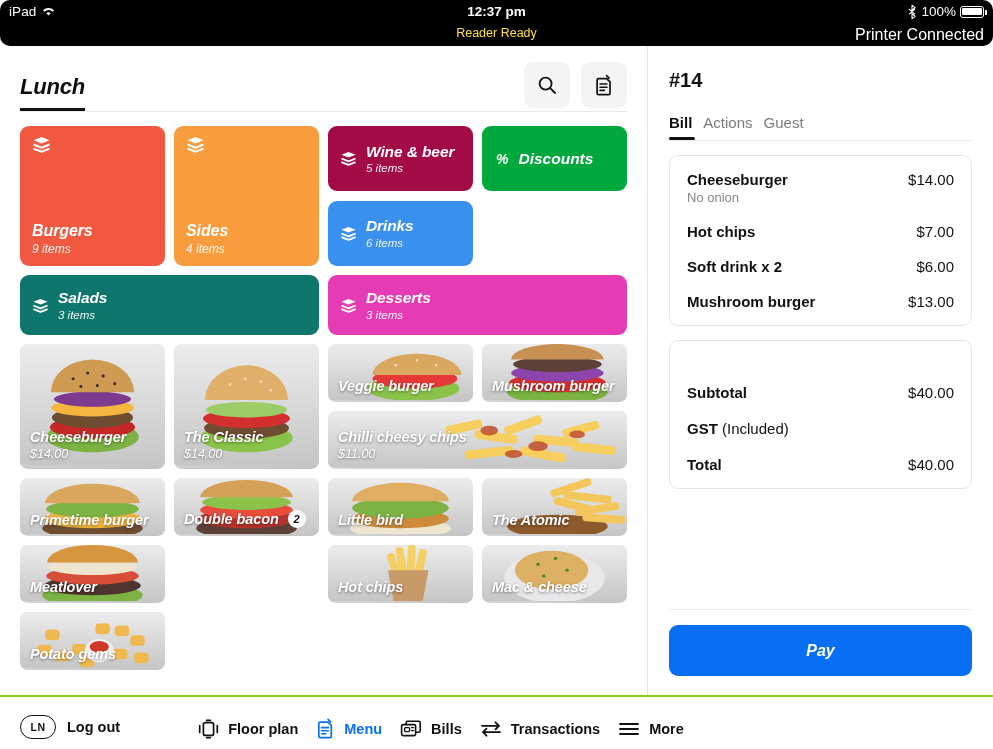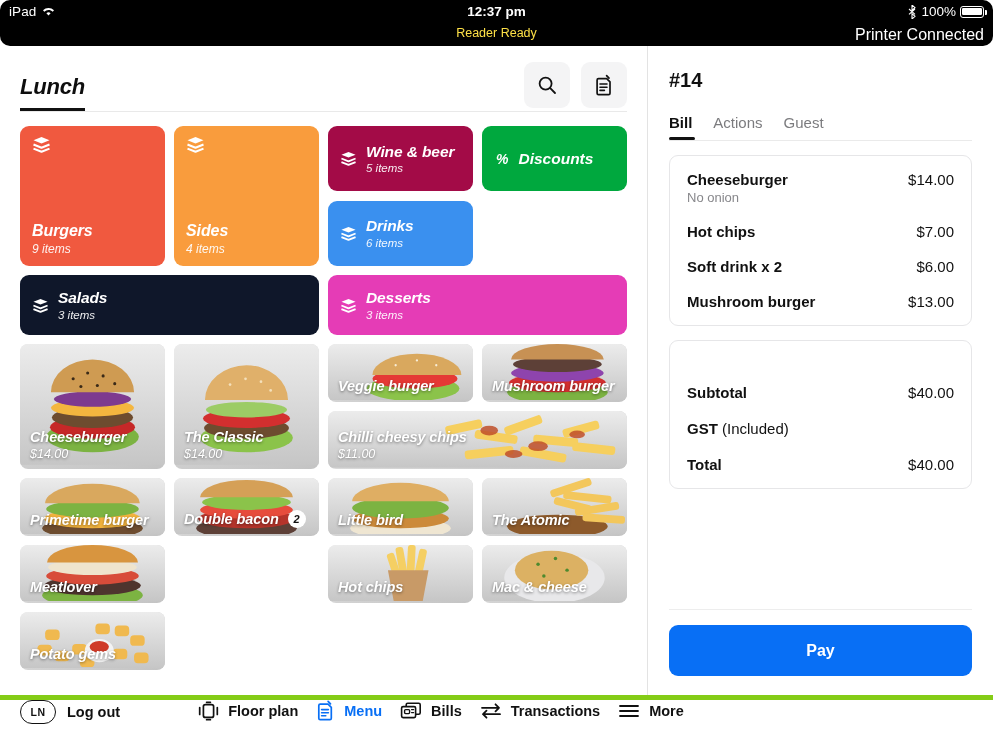--- a/index.html
+++ b/index.html
@@ -139,21 +139,21 @@
     background: #fff; color: #111; font-size: 11px; font-weight: 700;
     min-width: 18px; height: 18px; border-radius: 9px;
     display: inline-flex; align-items: center; justify-content: center;
     text-shadow: none; padding: 0 5px;
   }
   .food-art { position: absolute; inset: 0; z-index: 1; }
   .prod.empty { background: transparent; }
 
   
   .order-no { font-size: 20px; font-weight: 700; color: #111; margin-top: 23px; }
-  .tabs { display: flex; gap: 21px; margin-top: 22px; position: relative; }
+  .tabs { display: flex; gap: 11px; margin-top: 22px; position: relative; }
   .tab { font-size: 15px; color: #7b7b7e; padding-bottom: 9px; }
   .tab.active { color: #111; font-weight: 700; }
   .tab.active::after {
     content: ""; position: absolute; left: 0; bottom: 0;
     width: 26px; height: 3px; background: #111; border-radius: 2px;
   }
   .tabs-rule { height: 1px; background: #eaeaea; }
 
   .card {
     border: 1px solid #e6e6e8; border-radius: 9px;
@@ -167,27 +167,27 @@
   .tot-row { display: flex; justify-content: space-between; margin-top: 28px; }
   .tot-row + .tot-row { margin-top: 19px; }
   .tot-label { font-size: 15px; font-weight: 700; color: #111; }
   .tot-label .light { font-weight: 400; }
   .tot-value { font-size: 15px; color: #111; }
   .spacer { flex: 1; }
   .pay-sep { height: 1px; background: #ededed; }
   .pay-btn {
     margin: 15px 0 19px 0; height: 51px; border-radius: 9px;
     background: #086FF5; color: #fff; font-size: 16px; font-weight: 700;
-    display: flex; align-items: center; justify-content: center;
+    display: flex; align-items: center; justify-content: center; font-style: italic;
   }
 
   
   .bottom-nav {
-    height: 44px; border-top: 5px solid #84cc16;
-    display: flex; align-items: flex-start; background: #fff;
+    height: 44px; border-top: 2px solid #84cc16;
+    display: flex; align-items: flex-end; background: #fff;
   }
   .logout {
     display: flex; align-items: center; gap: 11px; margin-left: 20px;
   }
   .avatar {
     width: 36px; height: 24px; border: 1.6px solid #111; border-radius: 13px;
     display: flex; align-items: center; justify-content: center;
     font-size: 10.5px; font-weight: 700; color: #111; letter-spacing: .4px;
   }
   .logout-label { font-size: 14.5px; font-weight: 700; color: #111; }
@@ -314,21 +314,21 @@
                 <path d="M1.5 12.6l8 3.2 8-3.2" stroke="#fff" stroke-width="2.1" fill="none" stroke-linejoin="round"></path>
               </svg>
           </span>
           <div class="tile-labels">
             <div class="tile-name">Drinks</div>
             <div class="tile-count">6 items</div>
           </div>
         </div>
 
 
-        <div class="tile tile-wide" style="background:#0f172a">
+        <div class="tile tile-wide" style="background:#0f766e">
           <span>
             <svg width="17" height="15" viewBox="0 0 19 17">
                 <path d="M9.5 1 1.5 4.2l8 3.2 8-3.2L9.5 1z" fill="#fff"></path>
                 <path d="M1.5 8.5l8 3.2 8-3.2" stroke="#fff" stroke-width="2.1" fill="none" stroke-linejoin="round"></path>
                 <path d="M1.5 12.6l8 3.2 8-3.2" stroke="#fff" stroke-width="2.1" fill="none" stroke-linejoin="round"></path>
               </svg>
           </span>
           <div class="tile-labels">
             <div class="tile-name">Salads</div>
             <div class="tile-count">3 items</div>

